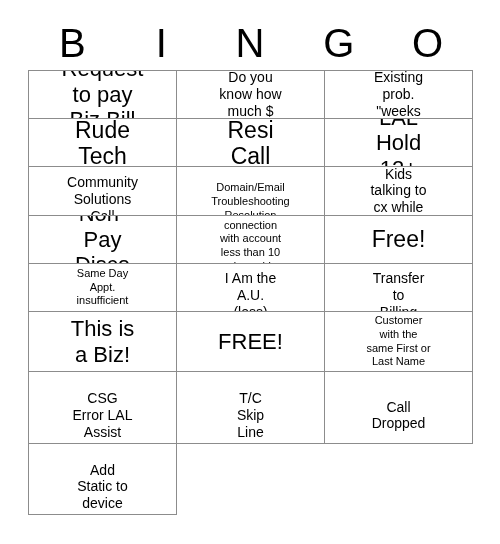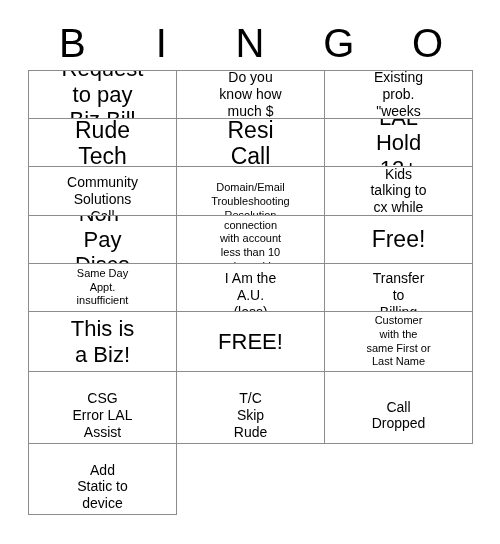--- a/index.html
+++ b/index.html
@@ -192,21 +192,21 @@
 Last Name</span>
       </div>
       <div class="cell sz-md">
         <span class="cell-text">CSG
 Error LAL
 Assist</span>
       </div>
       <div class="cell sz-md">
         <span class="cell-text">T/C
 Skip
-Rude</span>
+Line</span>
       </div>
       <div class="cell sz-md">
         <span class="cell-text">Call
 Dropped</span>
       </div>
       <div class="cell sz-md">
         <span class="cell-text">Add
 Static to
 device</span>
       </div>

